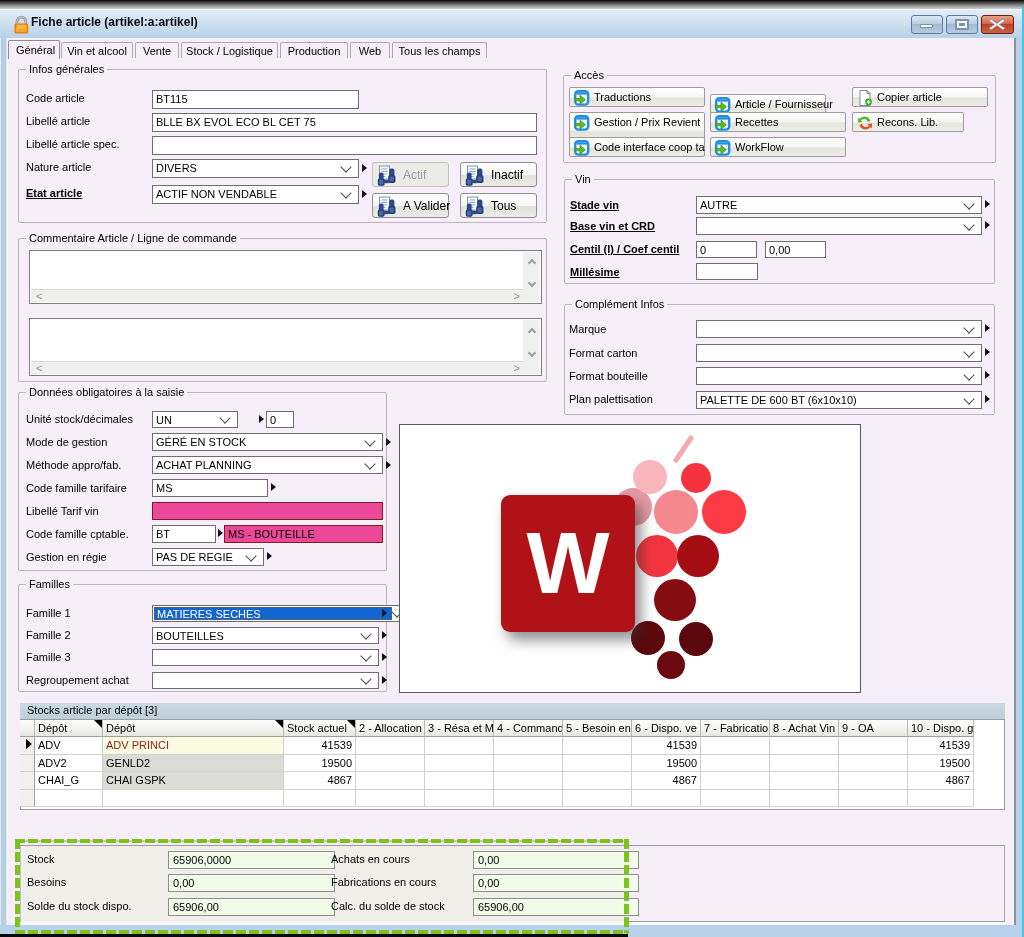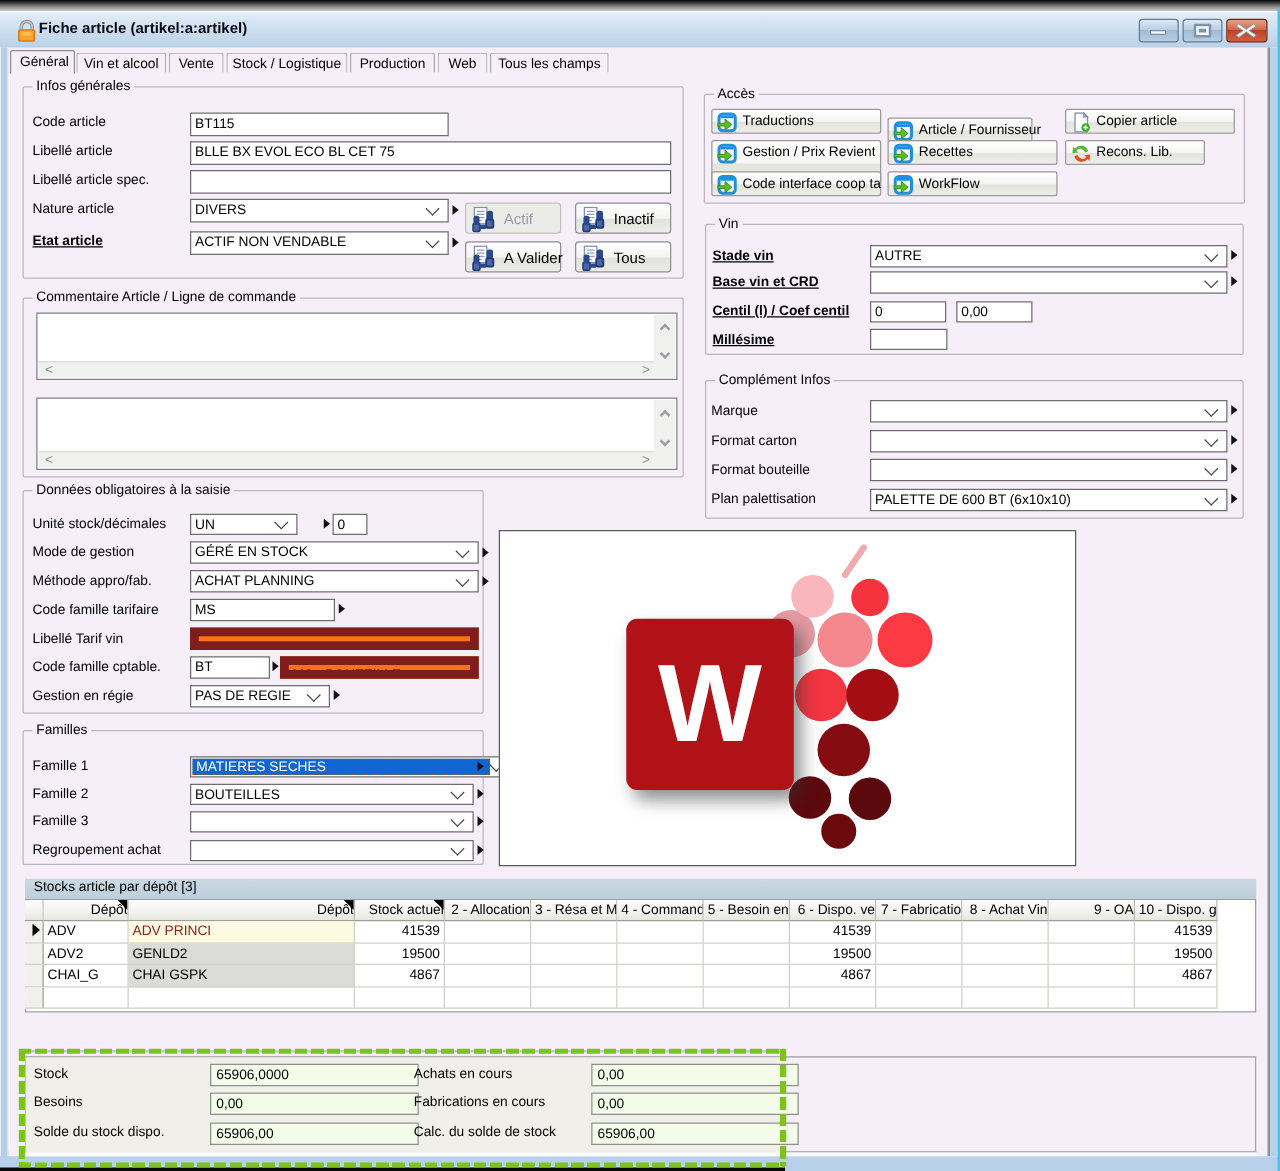--- a/index.html
+++ b/index.html
@@ -21,21 +21,21 @@
 #cyan { left:1022px; top:7px; width:2px; height:930px; background:#41c7e8; }
 
 .itab { top:42px; height:16px; border:1px solid #aaaab2; border-bottom:none; border-radius:2px 2px 0 0; text-align:center; padding-top:2px; }
 #tabactive { left:8px; top:40px; width:52px; height:19px; background:#f6effa; border:1px solid #8c8c94; border-bottom:none; border-radius:2px 2px 0 0; }
 .tabtxt { color:#000; }
 
 .grp { border:1px solid #bcb4be; border-radius:2px; }
 .gl { position:absolute; top:-7px; left:7px; background:#f6effa; padding:0 3px; line-height:13px; }
 
 .inp { background:#fff; border:1px solid #6e6e6e; padding:2px 0 0 3px; overflow:hidden; white-space:nowrap; }
-.dis { background:#f97316; border:7px solid #7f1d1d; }
+.dis { background:#ec4899; border:1px solid #7f1d1d; }
 .chev { position:absolute; right:8px; top:3px; width:8px; height:8px; border-right:1.6px solid #4a4a4a; border-bottom:1.6px solid #4a4a4a; transform:rotate(45deg); }
 .arr { width:0; height:0; border-left:5px solid #111; border-top:4px solid transparent; border-bottom:4px solid transparent; }
 .lb { white-space:nowrap; }
 .bu { font-weight:bold; text-decoration:underline; }
 
 .sbtn { border:1px solid #8f8f8f; border-radius:3px; background:linear-gradient(#ffffff,#f4f4f2 50%,#e2e2dc 55%,#ecece8); font-size:12px; }
 .sbtn .t { position:absolute; left:30px; top:5px; white-space:nowrap; }
 .sbtn svg, .abtn svg { position:absolute; left:4px; top:2px; }
 #bactif { background:#ebebe8; border-color:#c2c2bc; }
 #bactif .t { color:#9b9ba8; }
@@ -45,21 +45,21 @@
 
 .ta { background:#fff; border:1px solid #7e7e7e; }
 .hsb { position:absolute; left:1px; bottom:1px; right:18px; height:13px; background:#f0f0ee; border-top:1px solid #dadad8; }
 .vsb { position:absolute; right:1px; top:1px; bottom:1px; width:17px; background:#f0f0ee; }
 .hsb .l { position:absolute; left:5px; top:0px; color:#909090; font-size:11px; }
 .hsb .r { position:absolute; right:3px; top:0px; color:#909090; font-size:11px; }
 .vchu, .vchd { position:absolute; width:6px; height:6px; border-right:2px solid #9d9da5; border-bottom:2px solid #9d9da5; } .vchu { transform:rotate(-135deg); } .vchd { transform:rotate(45deg); }
 
 #tcaption { left:20px; top:703px; width:985px; height:16px; background:linear-gradient(#ccd9e2,#bccfdb); padding:1px 0 0 7px; }
 #tframe { left:20px; top:719px; width:985px; height:91px; background:#fff; border:1px solid #9c9c9c; }
-.hc { position:absolute; top:0; height:17px; background:linear-gradient(#fdfdfc,#f2f2ef 60%,#e6e6e1); border-right:1px solid #b9b9b3; border-bottom:1px solid #9f9f99; padding:2px 0 0 3px; overflow:hidden; white-space:nowrap;text-align:right; }
+.hc { position:absolute; top:0; height:17px; background:linear-gradient(#fdfdfc,#f2f2ef 60%,#e6e6e1); border-right:1px solid #b9b9b3; border-bottom:1px solid #9f9f99; padding:2px 0 0 3px; overflow:hidden; white-space:nowrap; }
 .cell { position:absolute; height:18px; border-right:1px solid #cfcfc9; border-bottom:1px solid #d2d2cc; padding:2px 0 0 3px; overflow:hidden; white-space:nowrap; }
 .num { text-align:right; padding:2px 3px 0 0; }
 .sel { background:#f1f0ec; border-right:1px solid #a2a29c; }
 .sort { position:absolute; right:0px; top:0px; width:0; height:0; border-top:8px solid #000; border-left:8px solid transparent; }
 
 #bpanel { left:20px; top:845px; width:985px; height:77px; background:#f6effa; border-top:1px solid #9c9ca0; border-left:1px solid #c5bfc8; border-right:1px solid #aaa4ac; border-bottom:1px solid #9c9ca0; }
 #bgrey { left:21px; top:846px; width:603px; height:77px; background:#f0efe9; }
 #bedge { left:20px; top:922px; width:985px; height:3px; background:#fbfbfd; }
 .gf { background:#f2fce9; border:1px solid #8f8f8f; padding:2px 0 0 4px;margin-left:16px; }
 

